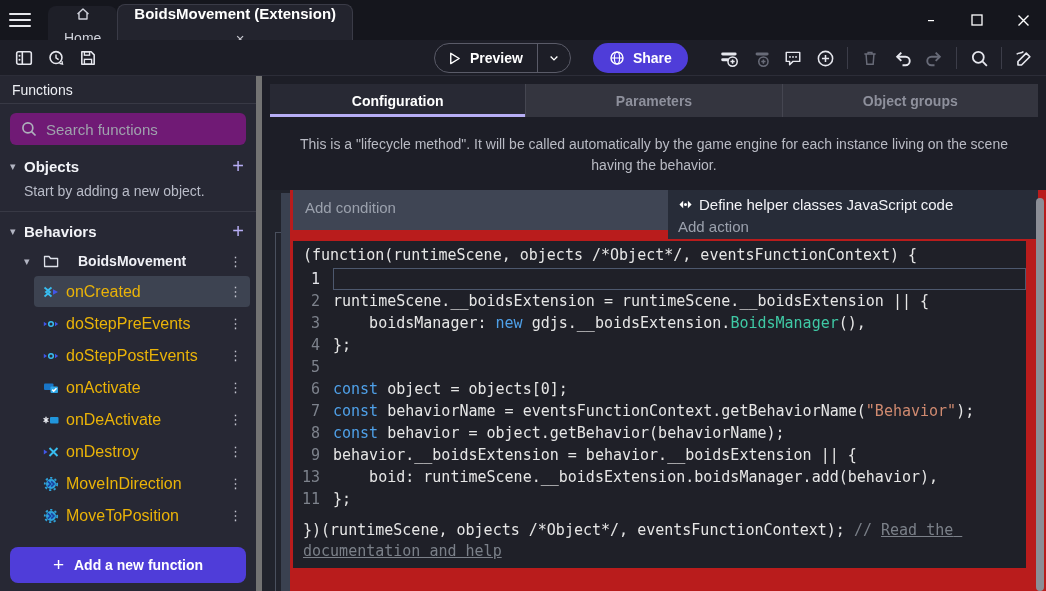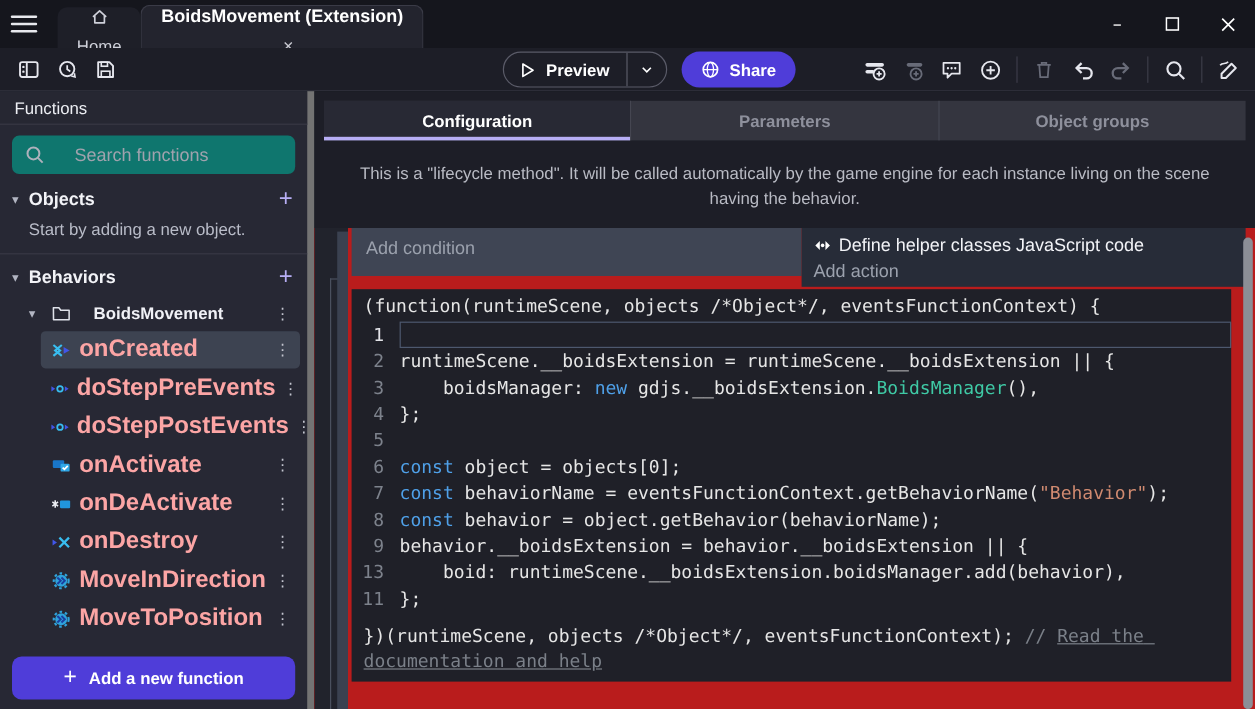--- a/index.html
+++ b/index.html
@@ -22,60 +22,60 @@
   .winbtn { width:46px; height:40px; display:flex; align-items:center; justify-content:center;
     font-size:15px; color:#fff; cursor:pointer; font-family:"DejaVu Sans", sans-serif; }
 
   
   .toolbar { height:36px; background:#1d1e27; display:flex; align-items:center; position:relative;
     border-bottom:1px solid #2c2d38; }
   .tool-ic { width:26px; height:26px; display:flex; align-items:center; justify-content:center;
     color:#e6e7ee; cursor:pointer; margin:0 3px; }
   .tool-ic.dim { color:#686b78; }
   .left-icons { display:flex; margin-left:8px; }
-  .center-controls { position:absolute; left:419px; top:3px; display:flex; gap:12px; }
+  .center-controls { position:absolute; left:434px; top:3px; display:flex; gap:22px; }
   .preview-btn { display:flex; align-items:center; height:30px; border:1px solid #5a5b68;
     border-radius:15px; color:#fff; cursor:pointer; overflow:hidden; }
   .preview-main { display:flex; align-items:center; gap:8px; padding:0 14px 0 12px; font-weight:700; font-size:14px; }
   .preview-split { width:1px; align-self:stretch; background:#5a5b68; }
   .preview-caret { padding:0 10px; display:flex; align-items:center; }
   .share-btn { display:flex; align-items:center; gap:8px; height:30px; padding:0 16px;
     border-radius:15px; background:var(--accent); color:#fff; font-weight:700; font-size:14px; cursor:pointer;justify-content:space-between; }
   .right-icons { position:absolute; right:6px; top:5px; display:flex; align-items:center; }
   .vdiv { width:1px; height:22px; background:#3c3d49; margin:0 6px; }
 
   
   .content { display:flex; height:515px; }
   .sidebar { width:262px; background:#272834; position:relative; border-right:6px solid #737373; }
   .main { flex:1; background:#1d1e27; display:flex; flex-direction:column; position:relative; }
 
   
   .panel-header { height:28px; display:flex; align-items:center; padding-left:12px; font-size:14px;
     color:#eceef3; border-bottom:1px solid #383945; background:#262732; }
   .searchwrap { margin:9px 10px 6px 10px; position:relative; }
-  .searchwrap input { width:100%; height:32px; background:#0f766e; border:none; border-radius:6px;
-    color:#e8e9ee; font-size:15px; padding:0 10px 0 52px; outline:none; font-family:"Liberation Sans",sans-serif; }
+  .searchwrap input { width:100%; height:32px; background:#701a75; border:none; border-radius:6px;
+    color:#e8e9ee; font-size:15px; padding:0 10px 0 36px; outline:none; font-family:"Liberation Sans",sans-serif; }
   .searchwrap input::placeholder { color:#9fa2ad; }
   .search-ic { position:absolute; left:10px; top:7px; color:#aeb1bc; }
   .sec-row { display:flex; align-items:center; height:30px; padding:0 12px 0 10px; }
   .caret { color:#b2b5c2; font-size:11px; width:14px; }
   .sec-label { font-weight:700; font-size:15px; color:#f2f3f7; flex:1; }
   .plus { color:#b7aef5; font-size:20px; font-weight:400; cursor:pointer; line-height:1; }
   .hint { color:#b9bcc8; font-size:14px; padding:2px 12px 12px 24px; border-bottom:1px solid #383945; }
   .sec-row.behaviors { margin-top:4px; }
   .tgroup { display:flex; align-items:center; height:30px; padding-left:24px; cursor:pointer; }
   .tgroup .ticon { margin:0 6px 0 4px; }
   .tgroup .tlabel { font-weight:700; font-size:14px; color:#f0f1f6; flex:1;margin-left:12px; }
   .kebab { color:#c3c5cf; font-size:13px; padding:0 14px 0 6px; cursor:pointer; }
   .titem { display:flex; align-items:center; height:31px; margin:0 6px 1px 34px; border-radius:4px;
     padding-left:8px; cursor:pointer; }
   .titem.sel { background:var(--selection); }
   .titem .kebab { padding-right:8px; }
   .ticon { width:18px; height:16px; display:flex; align-items:center; justify-content:center; }
-  .tlabel { font-weight:700; font-size:20px; color:#fca5a5; flex:1; margin-left:6px; }
+  .tlabel { font-weight:400; font-size:16px; color:#eab308; flex:1; margin-left:6px; }
   .add-btn { position:absolute; left:10px; right:10px; bottom:8px; height:36px; background:var(--accent);
     border-radius:8px; display:flex; align-items:center; justify-content:center; gap:10px;
     color:#fff; font-weight:700; font-size:14px; cursor:pointer; }
   .add-btn .pl { font-size:19px; font-weight:400; }
 
   
   .tabs { display:flex; margin:8px 8px 0 8px; height:33px; background:#34353f; }
   .mtab { flex:1; display:flex; align-items:center; justify-content:center; font-size:14px; font-weight:700;
     color:#8e909c; cursor:pointer; position:relative; border-right:1px solid #454651; }
   .mtab:last-child { border-right:none; }

